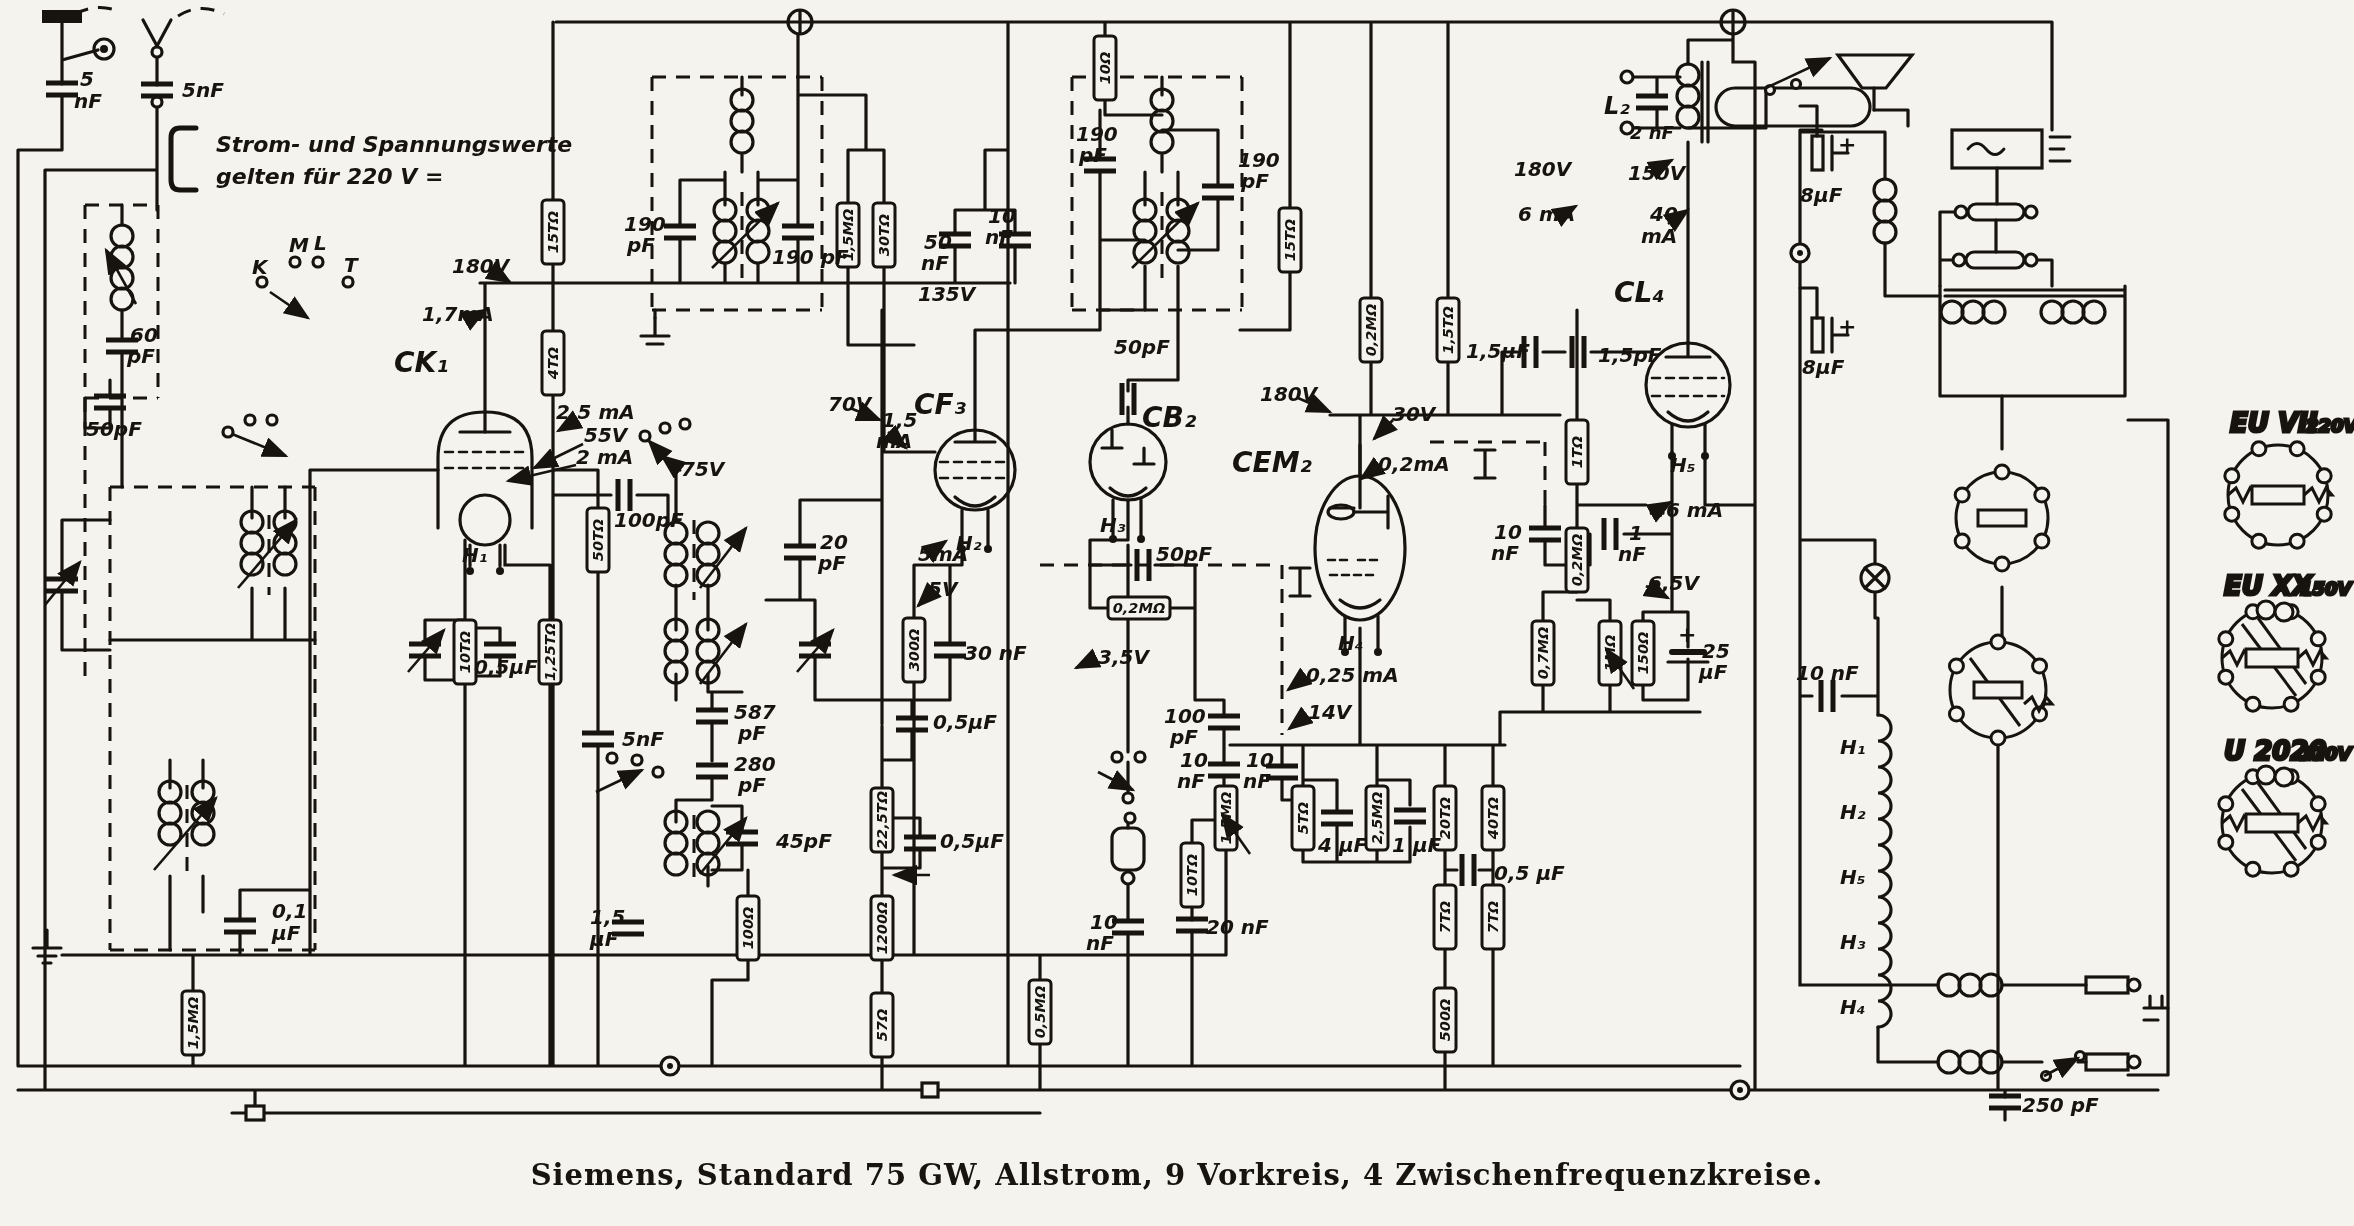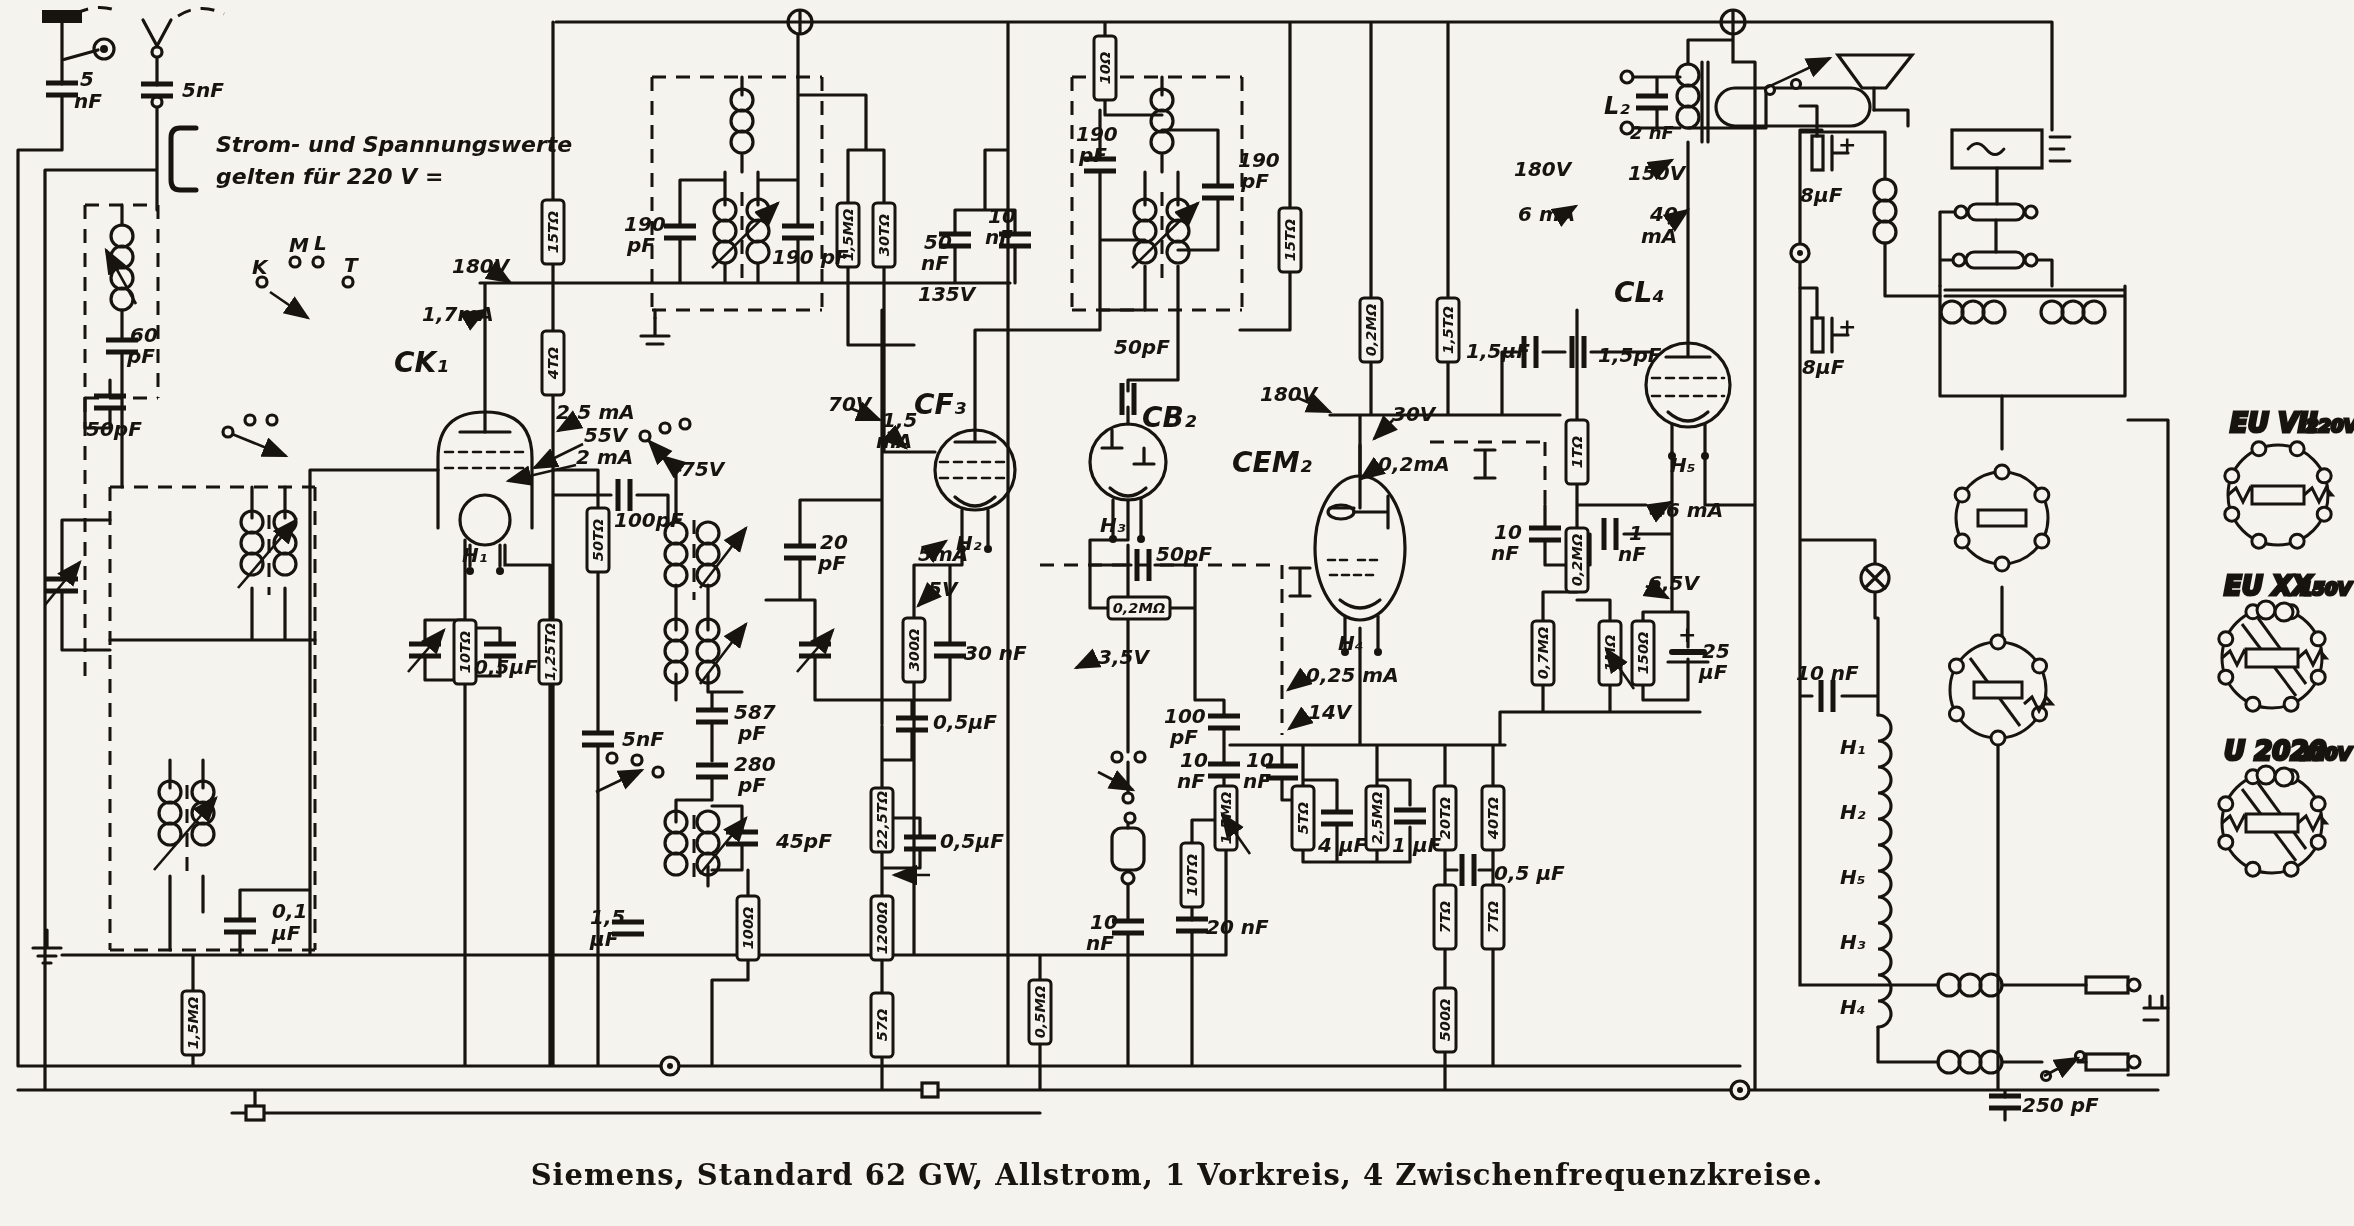--- a/index.html
+++ b/index.html
@@ -650,14 +650,14 @@
         <text x="1086" y="950" font-size="20" font-style="italic" font-weight="bold">nF</text>
         <text x="1318" y="852" font-size="20" font-style="italic" font-weight="bold">4 µF</text>
         <text x="1392" y="852" font-size="20" font-style="italic" font-weight="bold">1 µF</text>
         <text x="1494" y="880" font-size="20" font-style="italic" font-weight="bold">0,5 µF</text>
         <text x="1838" y="152" font-size="22" font-style="italic" font-weight="bold">+</text>
         <text x="1838" y="334" font-size="22" font-style="italic" font-weight="bold">+</text>
         <text x="1678" y="642" font-size="22" font-style="italic" font-weight="bold">+</text>
       </g>
   </svg>
 
-  <div class="caption">Siemens, Standard 62 GW, Allstrom, 1 Vorkreis, 4 Zwischenfrequenzkreise.</div>
+  <div class="caption">Siemens, Standard 75 GW, Allstrom, 9 Vorkreis, 4 Zwischenfrequenzkreise.</div>
 </div>
 
 </body></html>

